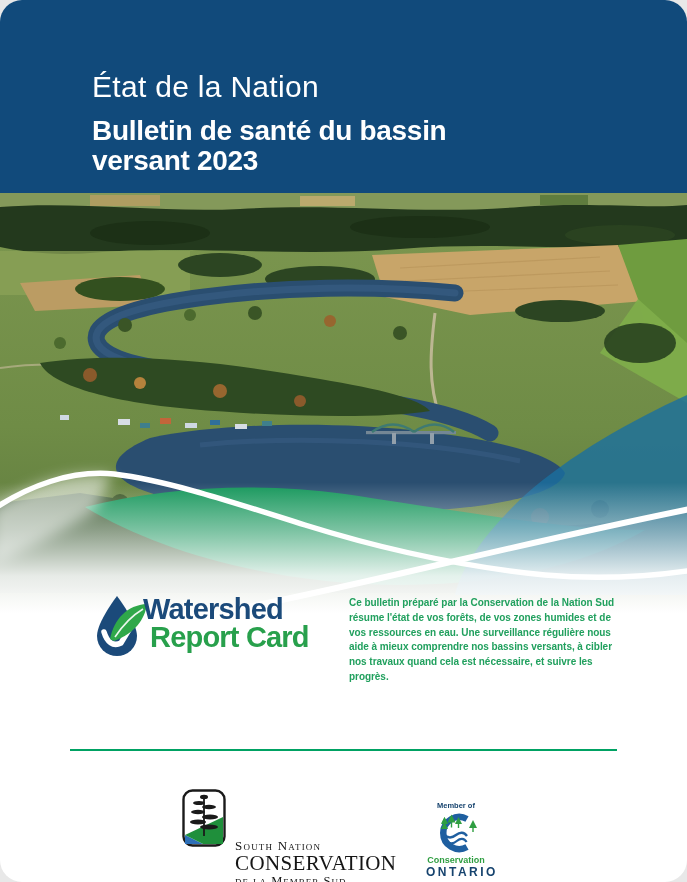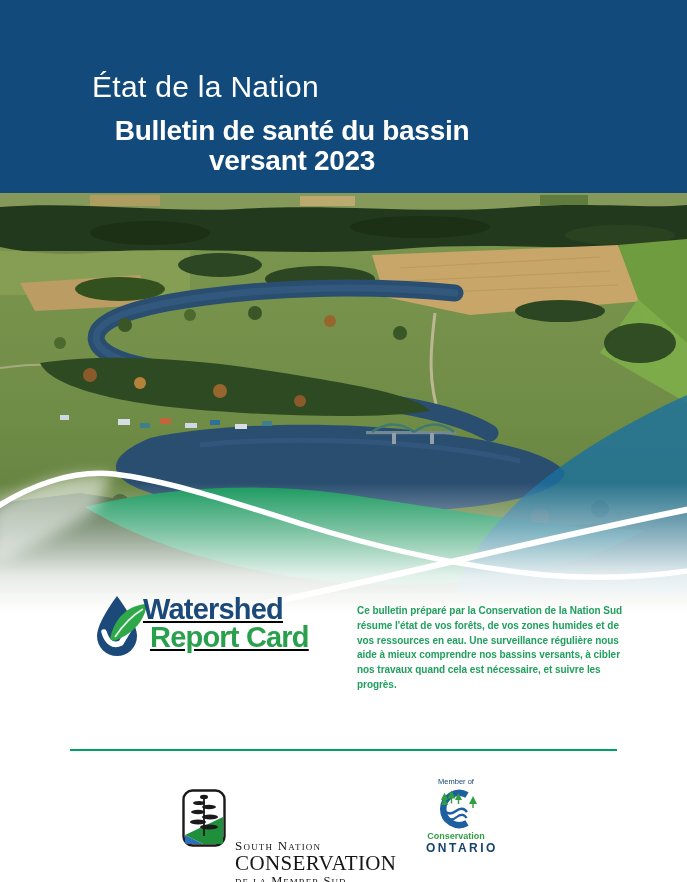--- a/index.html
+++ b/index.html
@@ -1,51 +1,51 @@
 <!DOCTYPE html>
 <html><head>
 <meta charset="utf-8">
 <style>
   html,body{margin:0;padding:0;background:#e8e8e8;}
   .page{
     position:relative;width:687px;height:882px;overflow:hidden;background:#ffffff;
-    font-family:"Liberation Sans",sans-serif;margin:0 auto;
+    font-family:"Liberation Sans",sans-serif;margin:0 auto;border-radius:22px;
   }
   
   .hero-header{position:absolute;left:0;top:0;width:687px;height:193px;background:#114a7b;}
   .page-title{
     position:absolute;left:92px;top:70px;margin:0;color:#ffffff;
     font-size:30px;font-weight:400;letter-spacing:.3px;line-height:1.1;
   }
   .page-subtitle{
     position:absolute;left:92px;top:116px;margin:0;color:#ffffff;
-    font-size:28px;font-weight:800;letter-spacing:-.3px;line-height:1.06;width:400px;text-align:center;
+    font-size:28px;font-weight:800;letter-spacing:-.3px;line-height:1.06;width:400px;
   }
   
   .photo-wave{position:absolute;left:0;top:193px;width:687px;height:467px;}
   
   .wrc{position:absolute;left:93px;top:594px;width:245px;height:70px;}
   .wrc-icon{position:absolute;left:0;top:1px;}
-  .wrc-text{position:absolute;left:50px;top:1px;font-weight:800;font-size:29px;line-height:.98;letter-spacing:-.8px;text-decoration:underline;}
+  .wrc-text{position:absolute;left:50px;top:1px;font-weight:800;font-size:29px;line-height:.98;letter-spacing:-.8px;}
   .wrc-line1{color:#1b4a7a;}
   .wrc-line2{color:#28a04c;margin-left:7px;}
   .intro-paragraph{
-    position:absolute;left:345px;top:592px;width:278px;margin:12px;
+    position:absolute;left:345px;top:592px;width:278px;margin:4px;
     color:#21a05e;font-size:10px;font-weight:700;line-height:1.48;letter-spacing:-.05px;
   }
   
   .divider{position:absolute;left:70px;top:749px;width:547px;height:2px;background:#00a263;}
   .snc-logo{position:absolute;left:182px;top:789px;width:230px;height:60px;}
   .snc-mark{position:absolute;left:0;top:0;}
   .snc-text{position:absolute;left:53px;top:6px;color:#151515;font-family:"Liberation Serif",serif;white-space:nowrap;margin-top:44px;}
   .snc-top{font-size:13px;font-variant:small-caps;letter-spacing:1.2px;line-height:1.1;}
   .snc-mid{font-size:21px;letter-spacing:.4px;line-height:1.0;}
   .snc-bot{font-size:12.5px;font-variant:small-caps;letter-spacing:1px;line-height:1.15;}
   .co-logo{position:absolute;left:426px;top:777px;width:60px;text-align:center;}
-  .co-member{font-size:7.5px;font-weight:400;color:#16436e;margin-bottom:2px;}
+  .co-member{font-size:7.5px;font-weight:700;color:#16436e;margin-bottom:2px;margin-top:24px;}
   .co-mark{display:block;margin:0 auto;}
   .co-line1{font-size:9px;font-weight:700;color:#2f9e41;margin-top:2px;line-height:1.1;}
   .co-line2{font-size:12px;font-weight:700;color:#16436e;letter-spacing:2.5px;line-height:1.15;}
 </style>
 </head>
 <body>
 
 <div class="page">
 
   <div class="hero-header">

